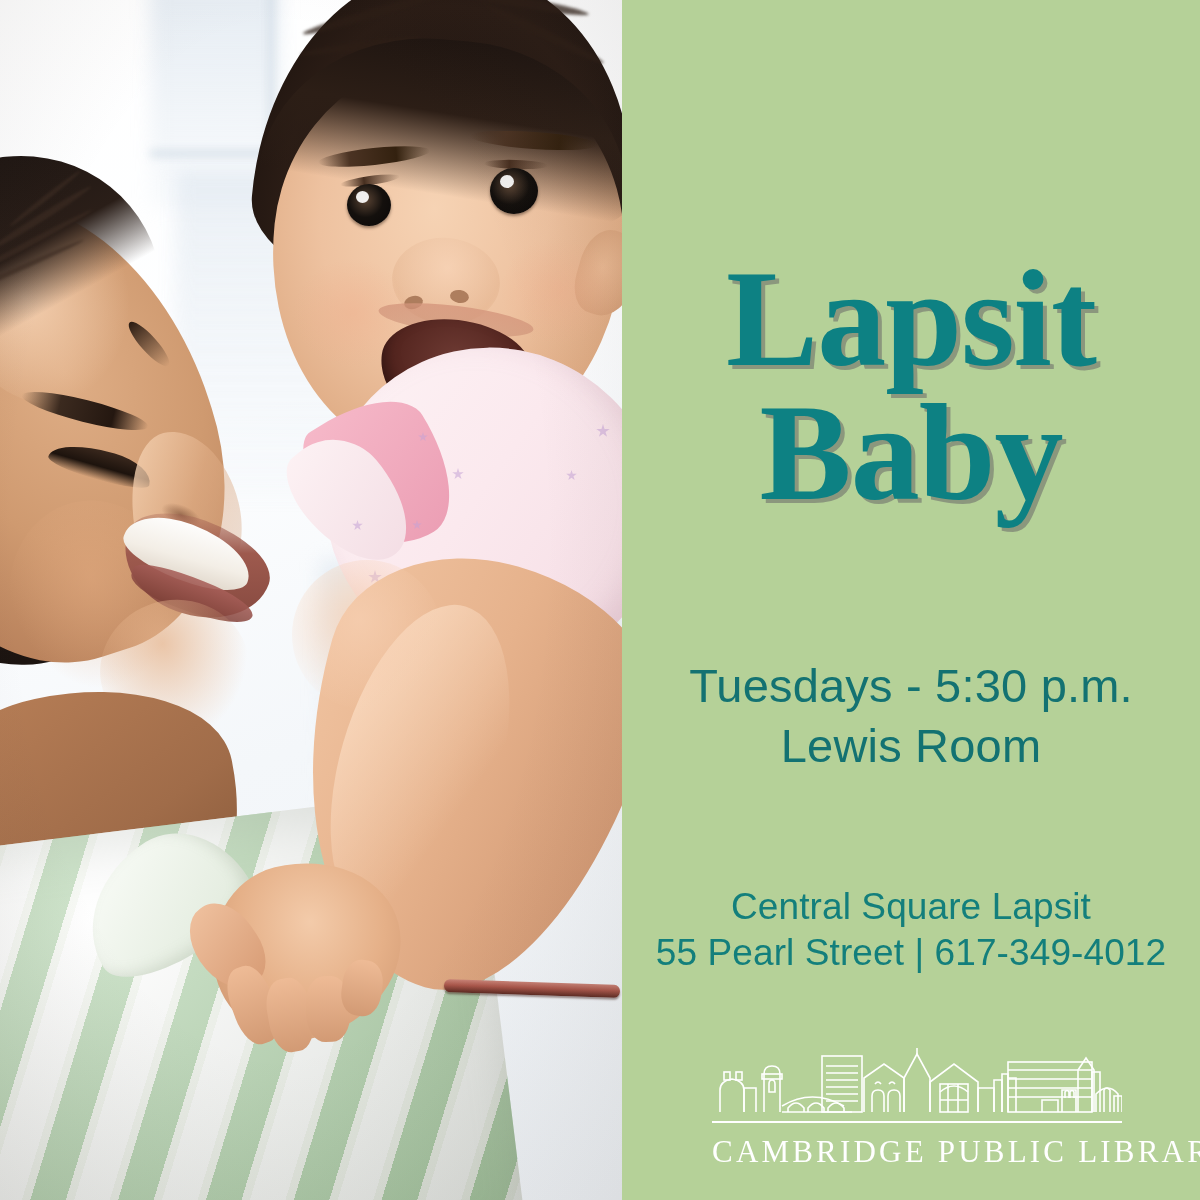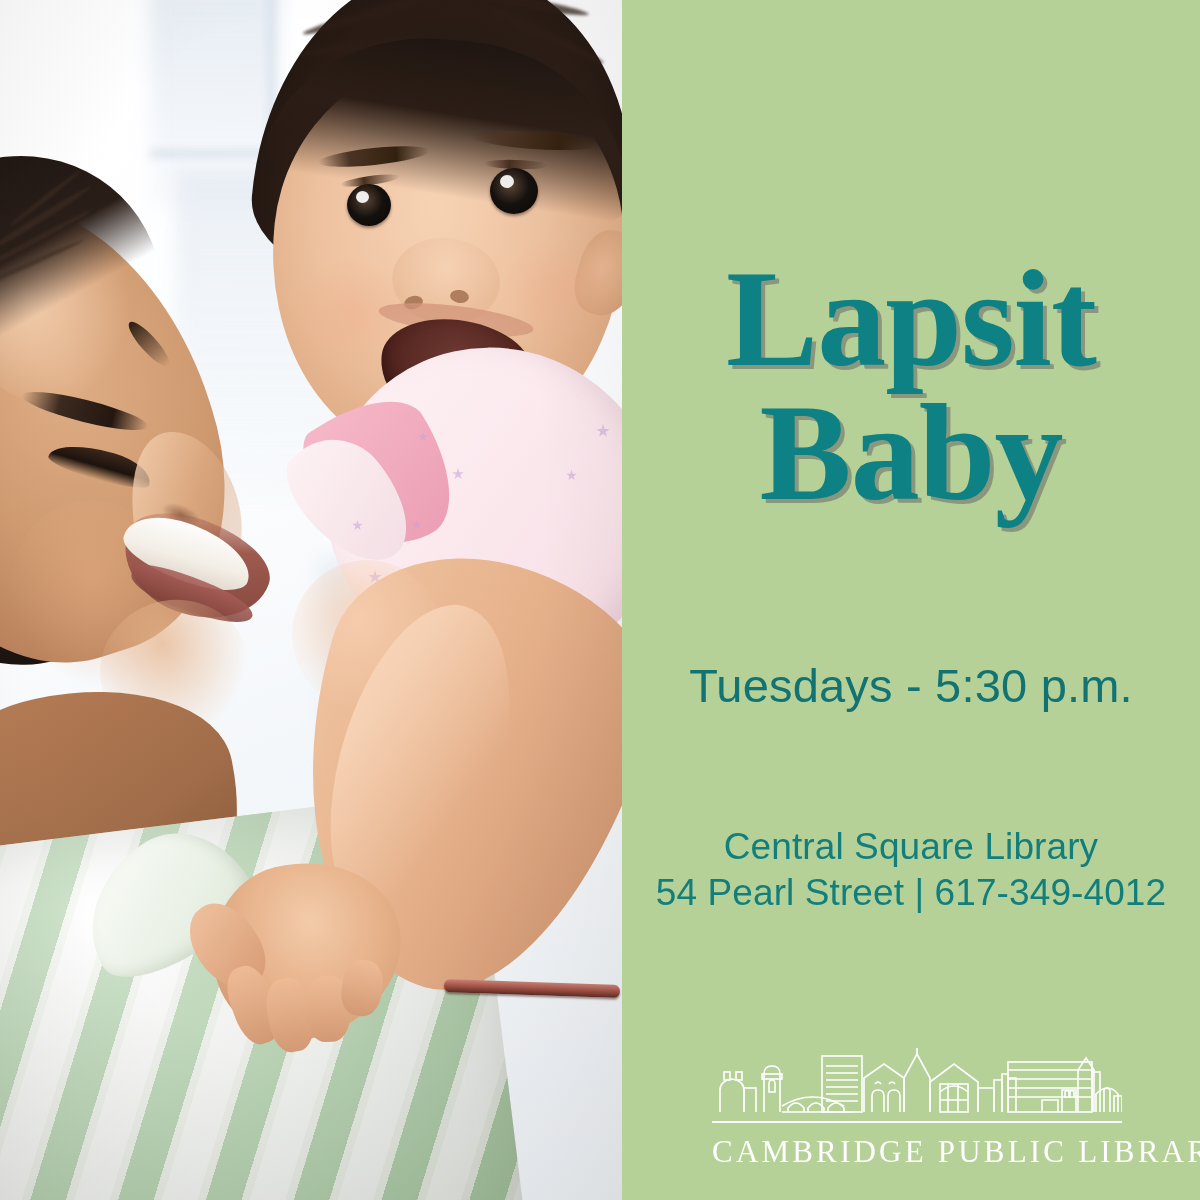--- a/index.html
+++ b/index.html
@@ -646,25 +646,26 @@
 
   <div class="panel">
 
     <div class="title-block">
       <div class="title-line">Lapsit</div>
       <div class="title-line">Baby</div>
     </div>
 
     <div class="when-block">
       <div class="when-line">Tuesdays - 5:30 p.m.</div>
+      <div class="when-line">Lewis Room</div>
     </div>
 
     <div class="where-block">
-      <div class="where-line">Central Square Library</div>
-      <div class="where-line">54 Pearl Street | 617-349-4012</div>
+      <div class="where-line">Central Square Lapsit</div>
+      <div class="where-line">55 Pearl Street | 617-349-4012</div>
     </div>
 
     <div class="logo">
       <svg class="skyline-svg" viewBox="0 0 410 72" fill="none" stroke="#ffffff" stroke-width="1.6">
 
         <path d="M8 64 V42 Q8 33 20 31 Q32 33 32 42 V64"></path>
         <rect x="12" y="24" width="6" height="8"></rect>
         <rect x="24" y="24" width="6" height="8"></rect>
         <path d="M32 64 V40 H44 V64"></path>
 

